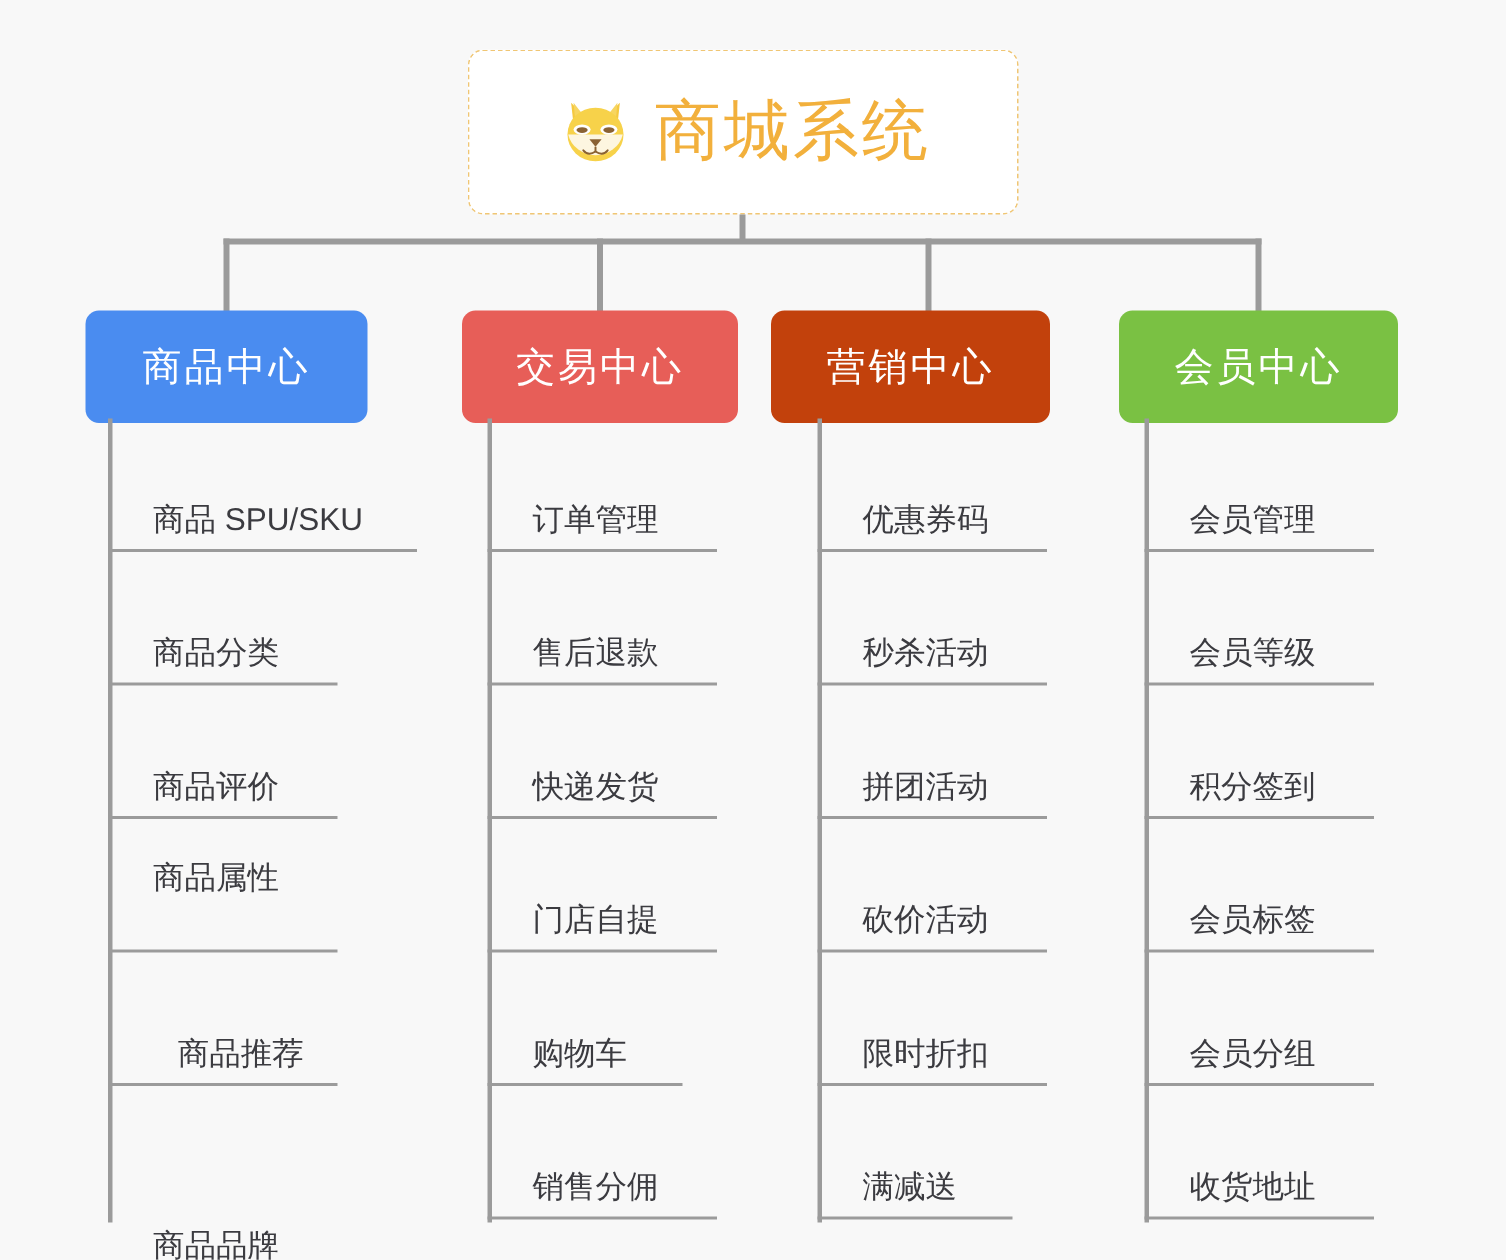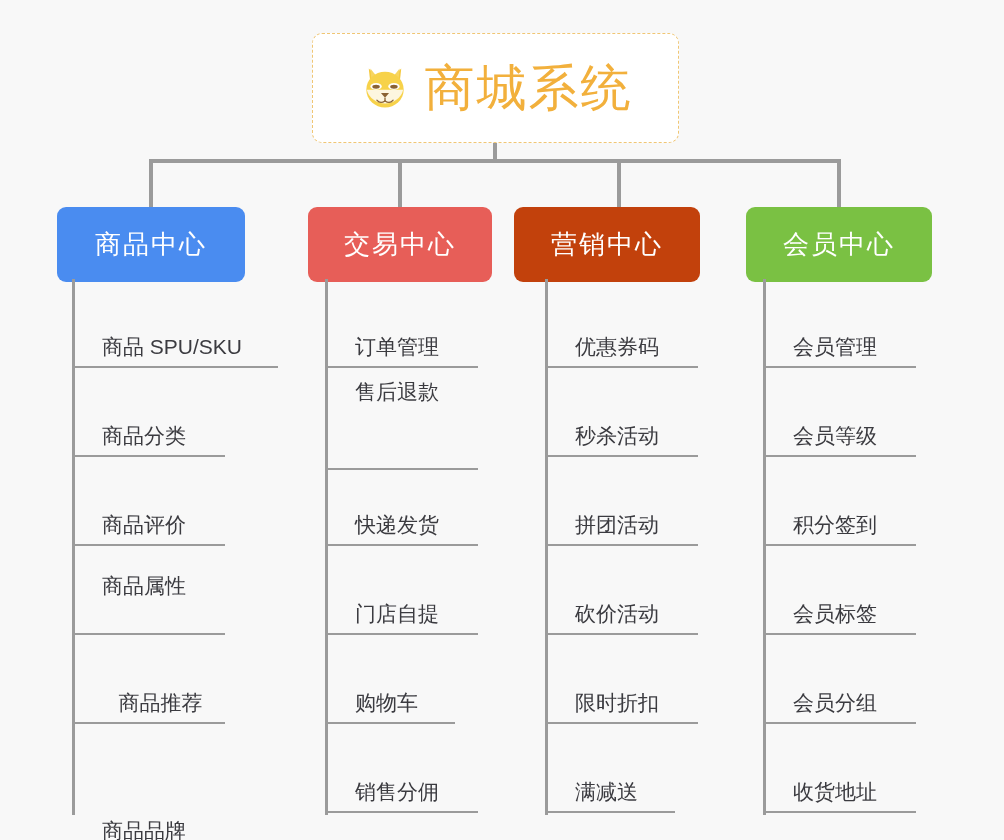--- a/index.html
+++ b/index.html
@@ -33,21 +33,21 @@
     justify-content: center;
     gap: 14px;
   }
   .root-icon {
     width: 52px;
     height: 52px;
     flex: 0 0 auto;
     display: block;
   }
   .root-title {
-    font-size: 50px;
+    font-size: 44px;
     color: #f2b03c;
     letter-spacing: 2px;
     line-height: 1;
     white-space: nowrap;
   }
 
   
   .conn {
     position: absolute;
     background: #9b9b9b;
@@ -173,21 +173,21 @@
       </div>
       <div class="conn conn-drop" style="left: 398px;"></div>
       <div class="branch-header" style="left: 308px; width: 184px; background: rgb(231, 94, 88);">
         <span>交易中心</span>
       </div>
       <div class="leaf-spine" style="left: 325px; height: 536px;"></div>
       <div class="leaf-item" style="left: 325px; top: 279px; width: 153px;">
         <div class="leaf-label">订单管理</div>
         <div class="leaf-rule"></div>
       </div>
-      <div class="leaf-item" style="left: 325px; top: 381px; width: 153px; justify-content: space-between;">
+      <div class="leaf-item" style="left: 325px; top: 368px; width: 153px;">
         <div class="leaf-label">售后退款</div>
         <div class="leaf-rule"></div>
       </div>
       <div class="leaf-item" style="left: 325px; top: 457px; width: 153px;">
         <div class="leaf-label">快递发货</div>
         <div class="leaf-rule"></div>
       </div>
       <div class="leaf-item" style="left: 325px; top: 546px; width: 153px;">
         <div class="leaf-label">门店自提</div>
         <div class="leaf-rule"></div>

